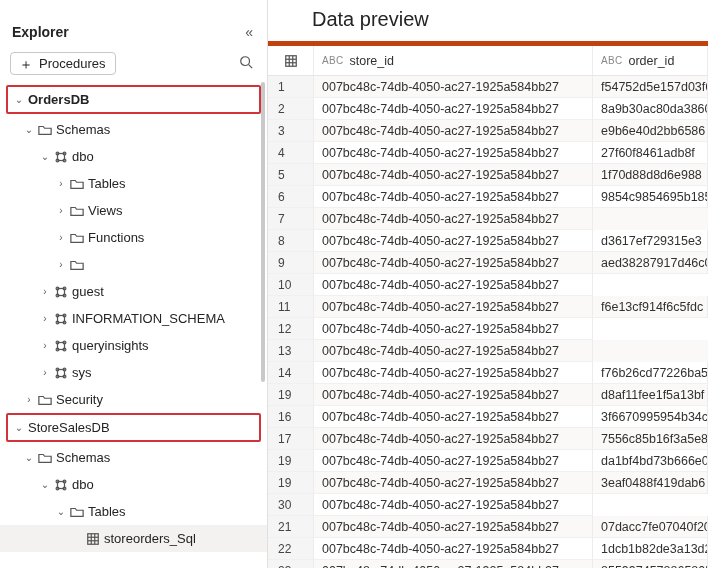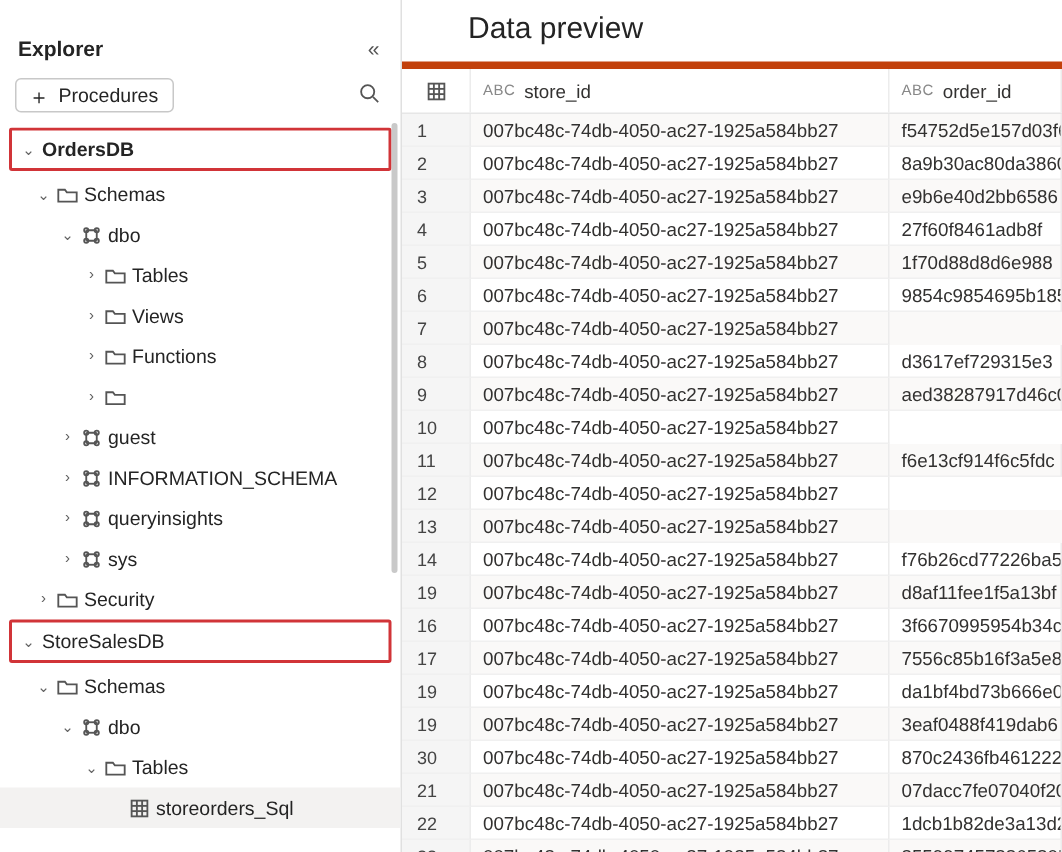--- a/index.html
+++ b/index.html
@@ -536,21 +536,20 @@
             <div class="col col-order">da1bf4bd73b666e0</div>
           </div>
           <div class="grid-row">
             <div class="col col-rownum">19</div>
             <div class="col col-store">007bc48c-74db-4050-ac27-1925a584bb27</div>
             <div class="col col-order">3eaf0488f419dab6</div>
           </div>
           <div class="grid-row">
             <div class="col col-rownum">30</div>
             <div class="col col-store">007bc48c-74db-4050-ac27-1925a584bb27</div>
-            <div class="col col-order">870c2436fb461222</div>
           </div>
           <div class="grid-row">
             <div class="col col-rownum">21</div>
             <div class="col col-store">007bc48c-74db-4050-ac27-1925a584bb27</div>
             <div class="col col-order">07dacc7fe07040f20</div>
           </div>
           <div class="grid-row">
             <div class="col col-rownum">22</div>
             <div class="col col-store">007bc48c-74db-4050-ac27-1925a584bb27</div>
             <div class="col col-order">1dcb1b82de3a13d2</div>

